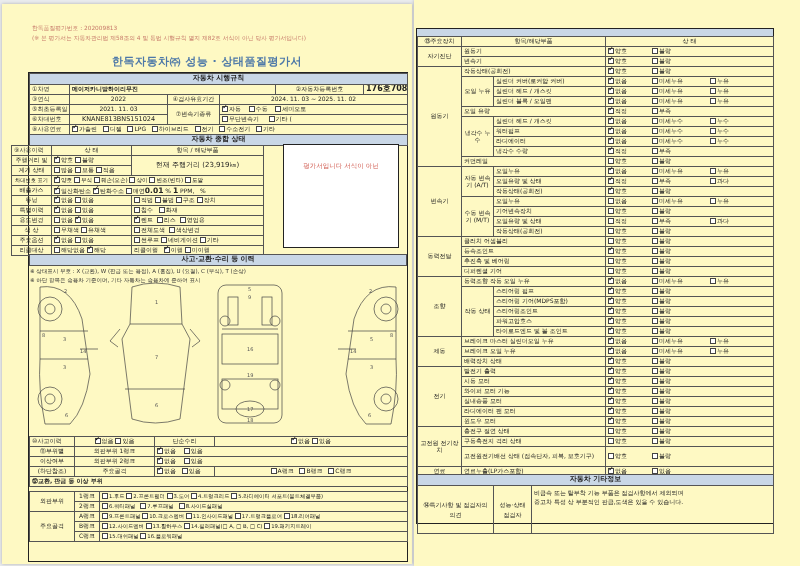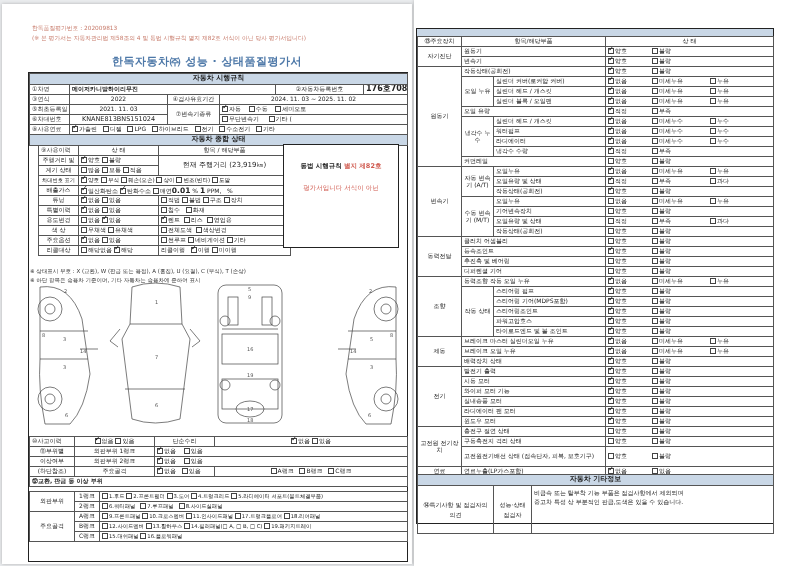--- a/index.html
+++ b/index.html
@@ -1,17 +1,17 @@
 <!DOCTYPE html>
 <html><head>
 <meta charset="utf-8">
 <style>
   * { box-sizing: border-box; margin: 0; padding: 0; }
   html, body { width: 800px; height: 566px; overflow: hidden; background: #e9ebed; font-family: "DejaVu Sans", sans-serif; color: #222; }
-  .page { position: absolute; background: #ffffff; box-shadow: 0 0 3px rgba(0,0,0,.25); }
+  .page { position: absolute; background: #fef9c3; box-shadow: 0 0 3px rgba(0,0,0,.25); }
   #left-page { left: 2px; top: 4px; width: 410px; height: 560px; }
   #right-page { left: 414px; top: 0; width: 388px; height: 566px; }
   .hdr-note { position: absolute; left: 30px; color: #c77a6a; font-size: 5.8px; white-space: nowrap; }
   .title { position: absolute; left: 0; width: 410px; top: 50px; text-align: center; color: #4d78a8; font-size: 11px; font-weight: bold; letter-spacing: .5px; }
   table { border-collapse: collapse; table-layout: fixed; }
   td { border: 0.6px solid #555; font-size: 6px; line-height: 1.05; padding: 0 2px; white-space: nowrap; overflow: hidden; height: 10px; vertical-align: middle; }
   .sec { background: #c9d7e6; text-align: center; font-weight: bold; font-size: 7px; height: 11px; }
   .c { text-align: center; }
   .lbl { color: #333; }
   .frame { position: absolute; border: 1.2px solid #222; }
@@ -88,21 +88,21 @@
         <span class="chk"></span><span>수소전기</span>&nbsp;&nbsp;
         <span class="chk"></span><span>기타</span>
       </td>
     </tr>
     <tr>
           <td colspan="7" class="sec">자동차 종합 상태</td>
         </tr>
   </tbody>
     </table>
 
-  <table style="position:absolute; left:36px; top:141px; width:252px;padding-left:36px;">
+  <table style="position:absolute; left:9px; top:141px; width:252px;padding-left:36px;">
     <colgroup>
         <col style="width:40px">
         <col style="width:80px">
         <col style="width:132px">
       </colgroup>
     <tbody>
         <tr>
       <td class="lbl">⑨사용이력</td>
       <td class="c">상 태</td>
       <td class="c">항목 / 해당부품</td>
@@ -164,24 +164,30 @@
     </tr>
     <tr>
       <td class="c">리콜대상</td>
       <td><span class="chk"></span><span>해당없음</span> <span class="chk on"></span><span>해당</span></td>
       <td><span>리콜이행</span>&nbsp;&nbsp; <span class="chk on"></span><span>이행</span> <span class="chk"></span><span>미이행</span></td>
     </tr>
   </tbody>
     </table>
 
   <div class="stamp">
-    <div><span>동법 시행규칙 </span><span class="red">별지 제82호</span></div>
     <div class="red" style="font-weight:normal">평가서입니다 서식이 아닌</div>
   </div>
 
+  <table style="position:absolute; left:27px; top:250px; width:378px;">
+    <tbody>
+        <tr>
+          <td class="sec">사고·교환·수리 등 이력</td>
+        </tr>
+  </tbody>
+    </table>
   <div class="notes" style="top:264px;">※ 상태표시 부호 : X (교환), W (판금 또는 용접), A (흠집), U (요철), C (부식), T (손상)</div>
   <div class="notes" style="top:273px;">※ 하단 항목은 승용차 기준이며, 기타 자동차는 승용차에 준하여 표시</div>
 
   <svg class="diagram" viewBox="0 0 376 150" fill="none" stroke="#444" stroke-width="0.7">
 
     <g>
       <path d="M10 8 Q40 4 52 40 L60 95 Q55 130 40 145 L15 145 Q8 110 10 80 Z"></path>
       <circle cx="20" cy="30" r="12"></circle>
         <circle cx="20" cy="30" r="5"></circle>
       <circle cx="20" cy="120" r="12"></circle>

